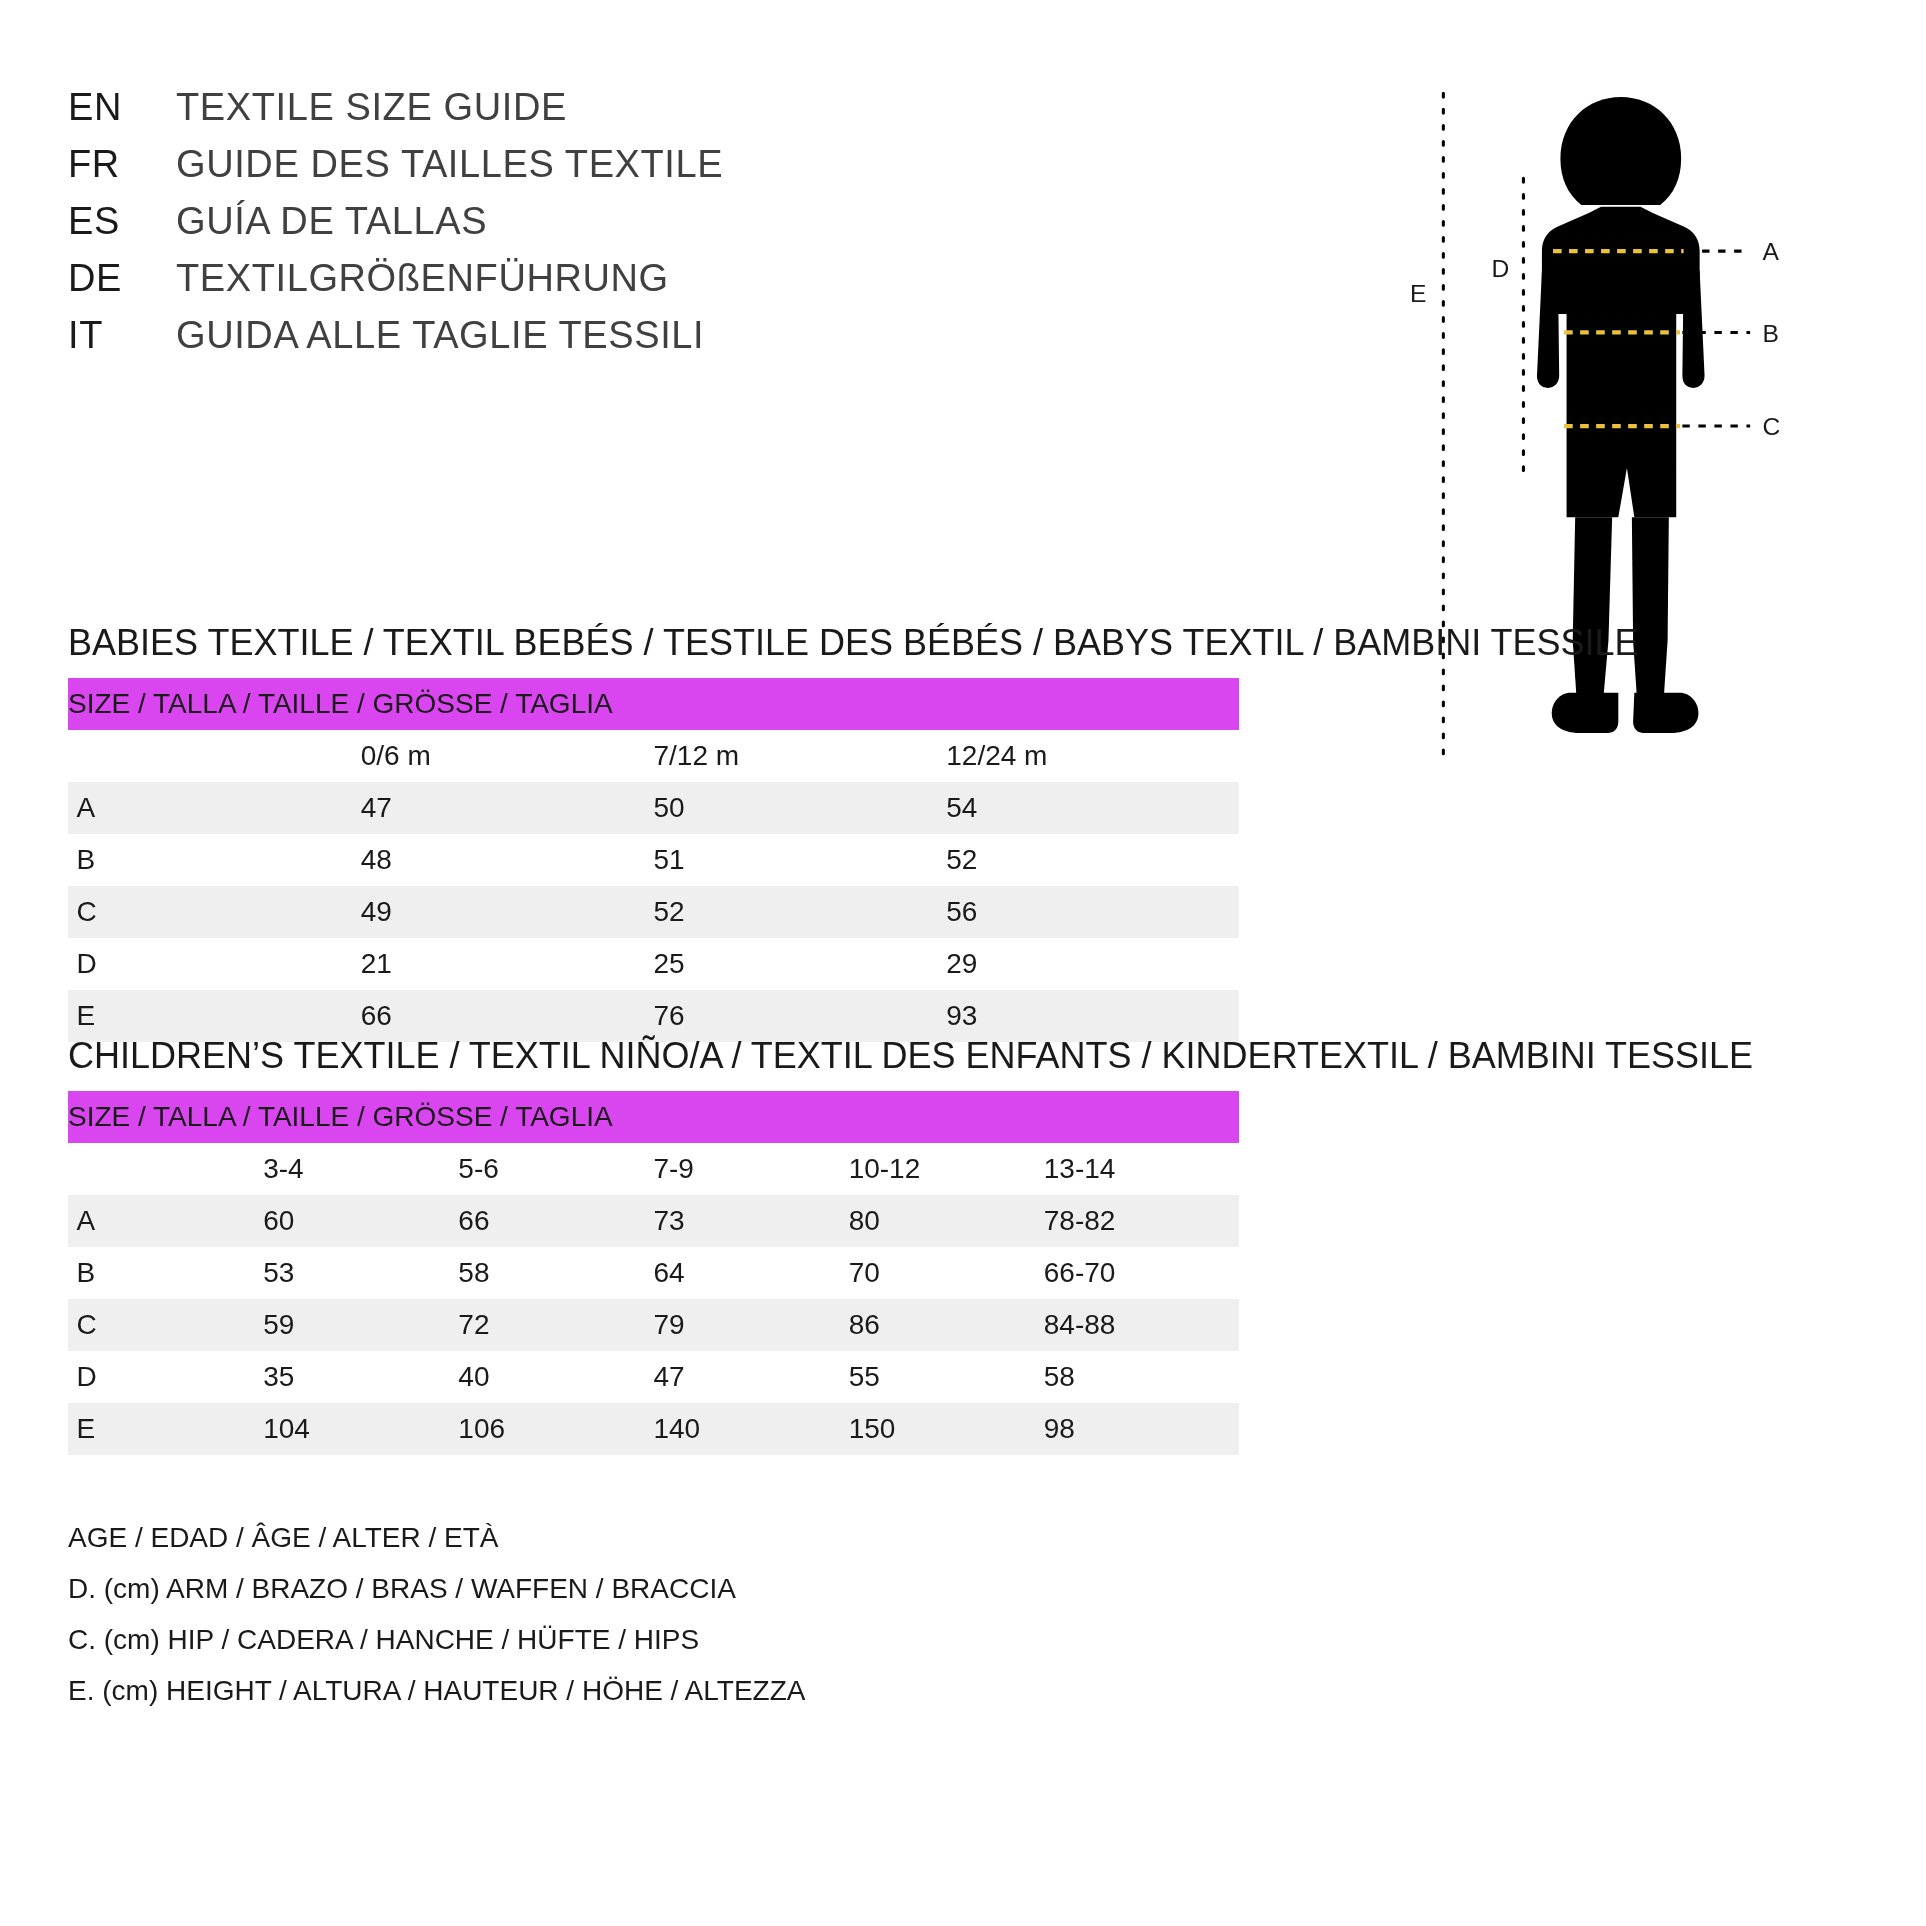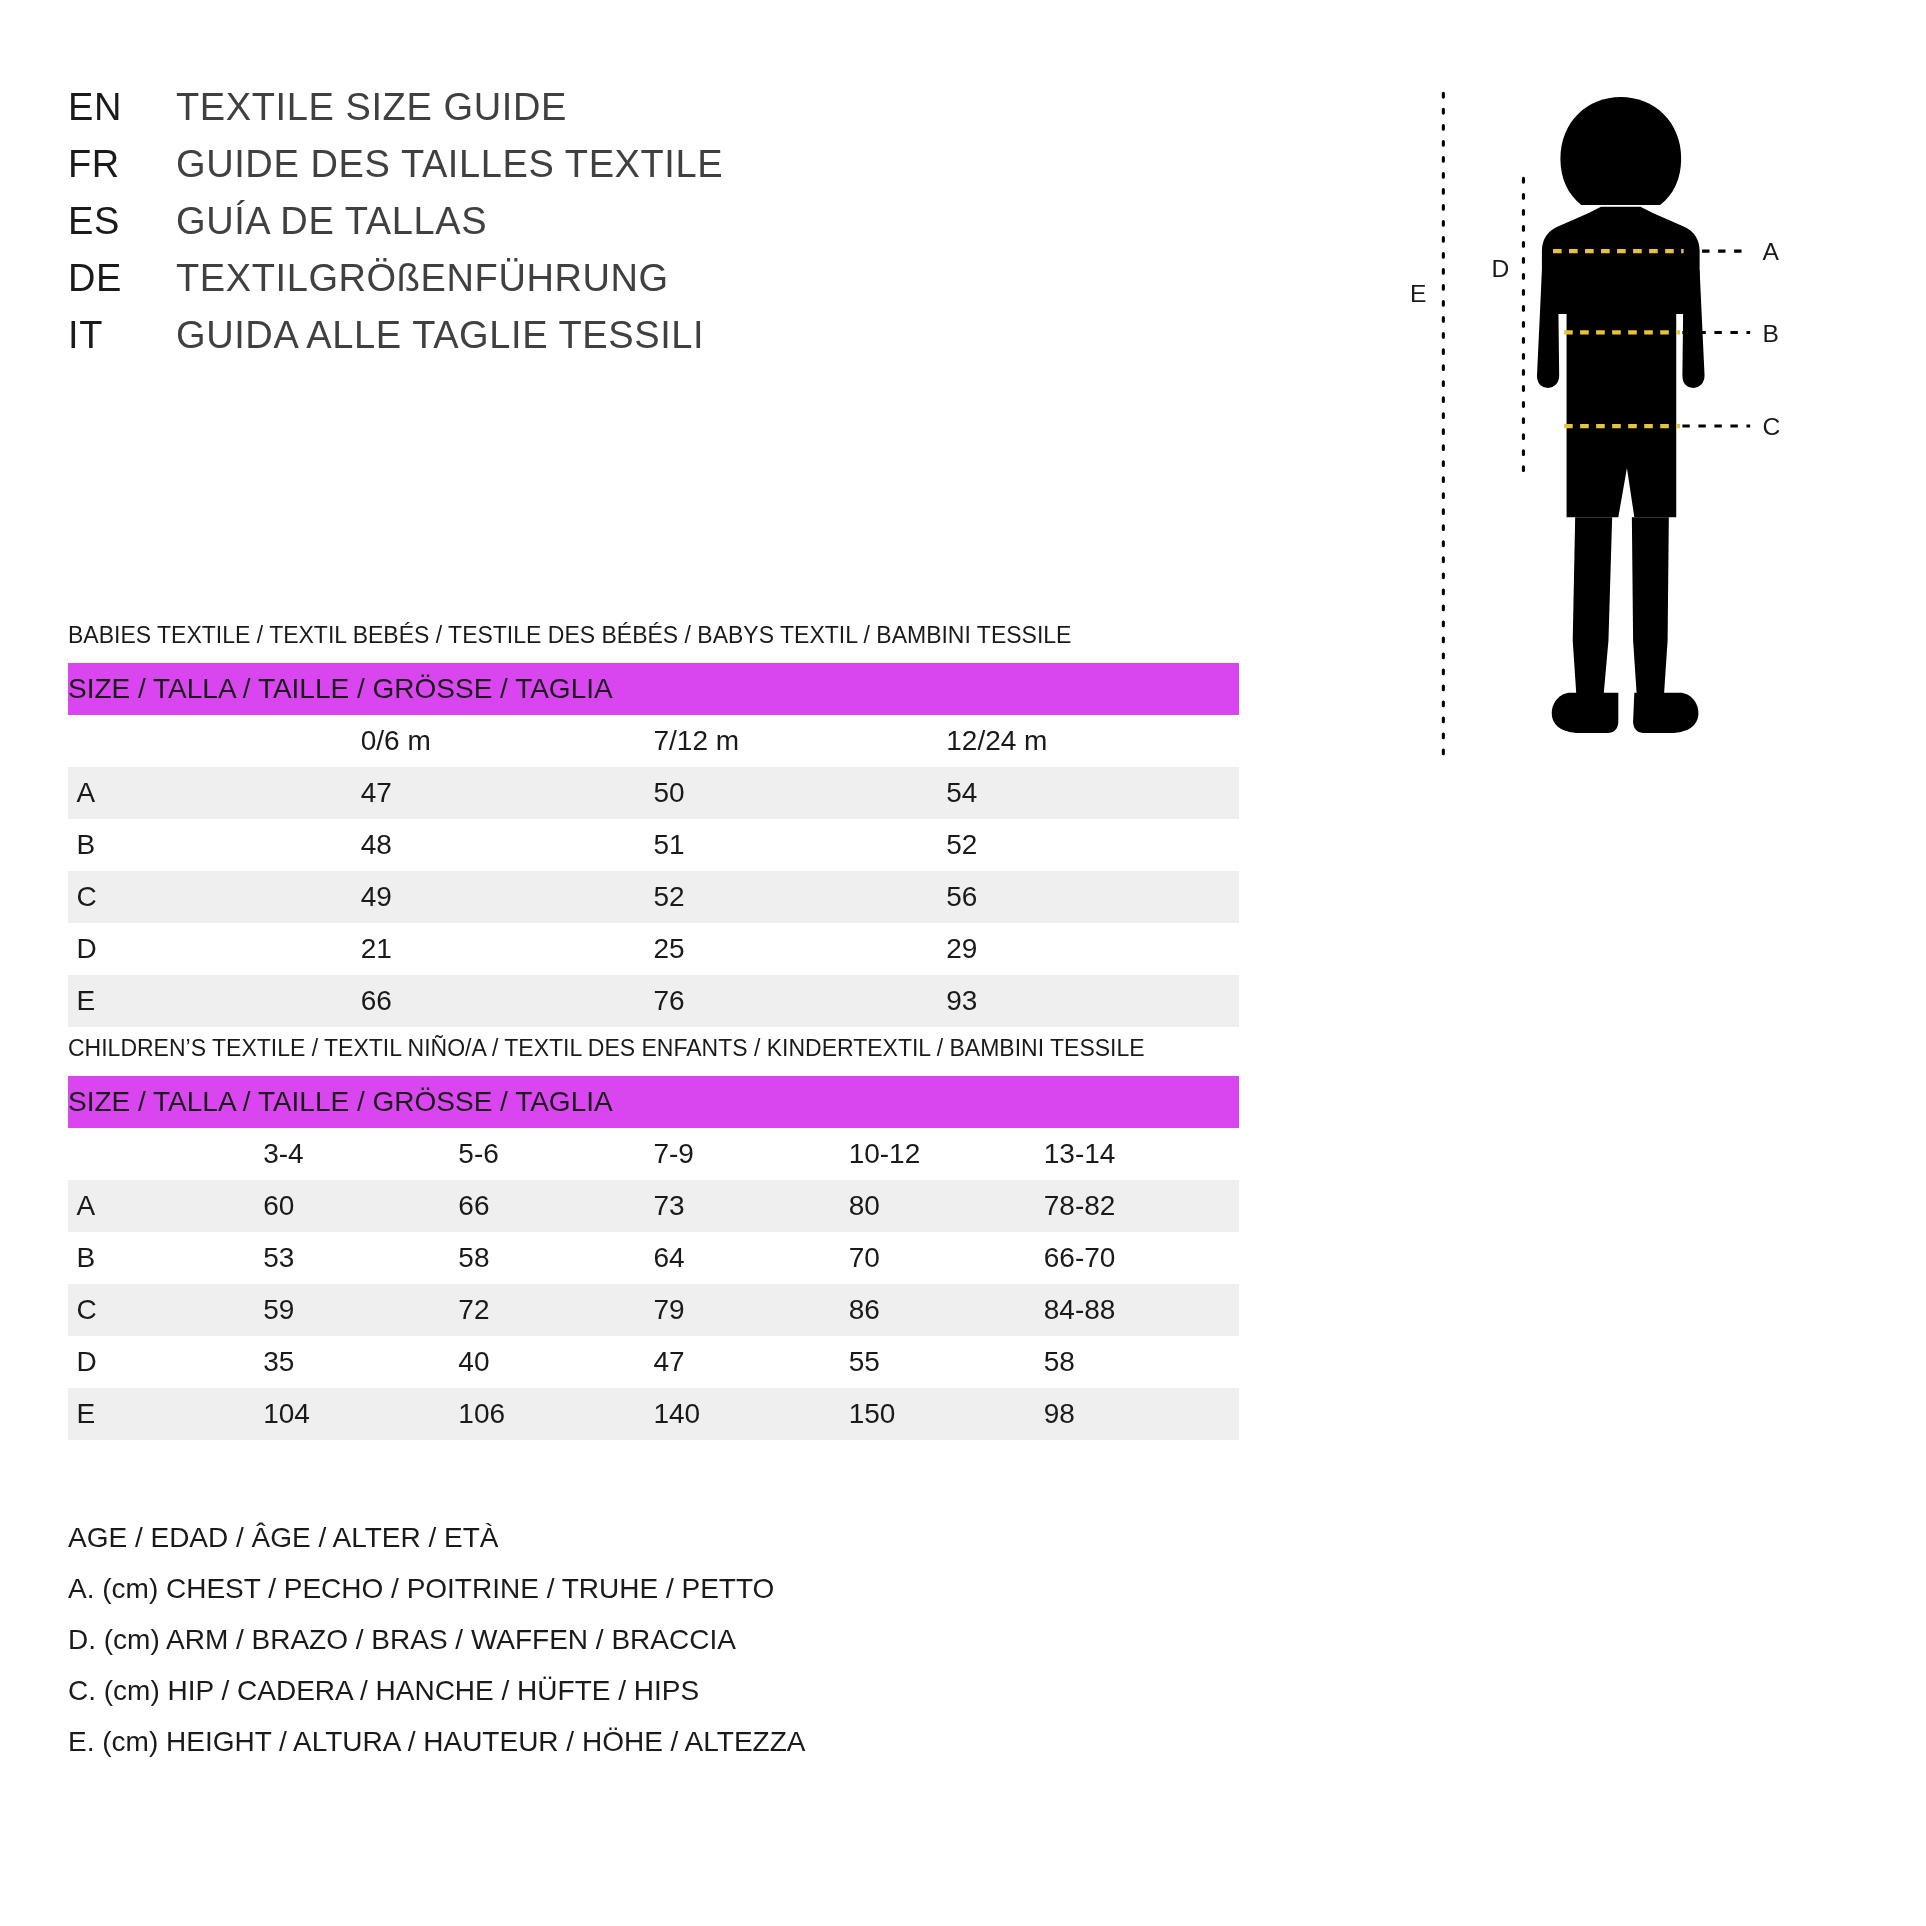--- a/index.html
+++ b/index.html
@@ -49,21 +49,21 @@
     height: 690px;
   }
   .fig-svg { display:block; }
 
   
   .section {
     position: absolute;
     left: 68px;
   }
   .section-heading {
-    font-size: 23px;
+    font-size: 36px;
     color: #1a1a1a;
     white-space: nowrap;
     margin-bottom: 13.6px;
   }
   table.size-table {
     border-collapse: collapse;
     width: 1171px;
     table-layout: fixed;
   }
   table.size-table td {
@@ -286,18 +286,17 @@
       <td class="cell">140</td>
       <td class="cell">150</td>
       <td class="cell">98</td>
     </tr>
   </tbody>
     </table>
 </div>
 
 <div class="legend">
   <div class="legend-line">AGE / EDAD / ÂGE / ALTER / ETÀ</div>
-  <div class="legend-line">A. (cm) CHEST / PECHO / POITRINE / TRUHE / PETTO</div>
   <div class="legend-line">D. (cm) ARM / BRAZO / BRAS / WAFFEN / BRACCIA</div>
   <div class="legend-line">C. (cm) HIP / CADERA / HANCHE / HÜFTE / HIPS</div>
   <div class="legend-line">E. (cm) HEIGHT / ALTURA / HAUTEUR / HÖHE / ALTEZZA</div>
 </div>
 
 
 </body></html>

